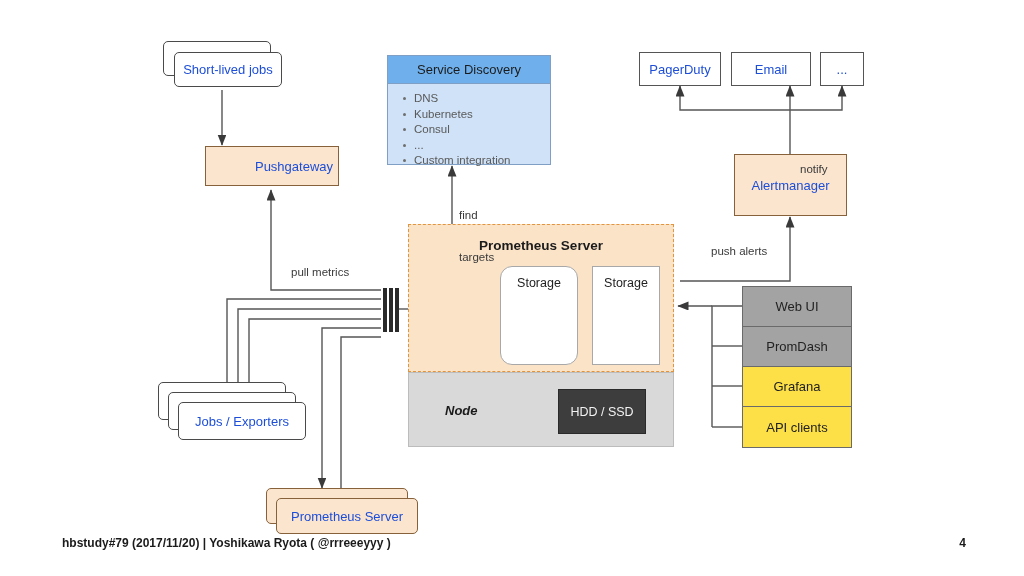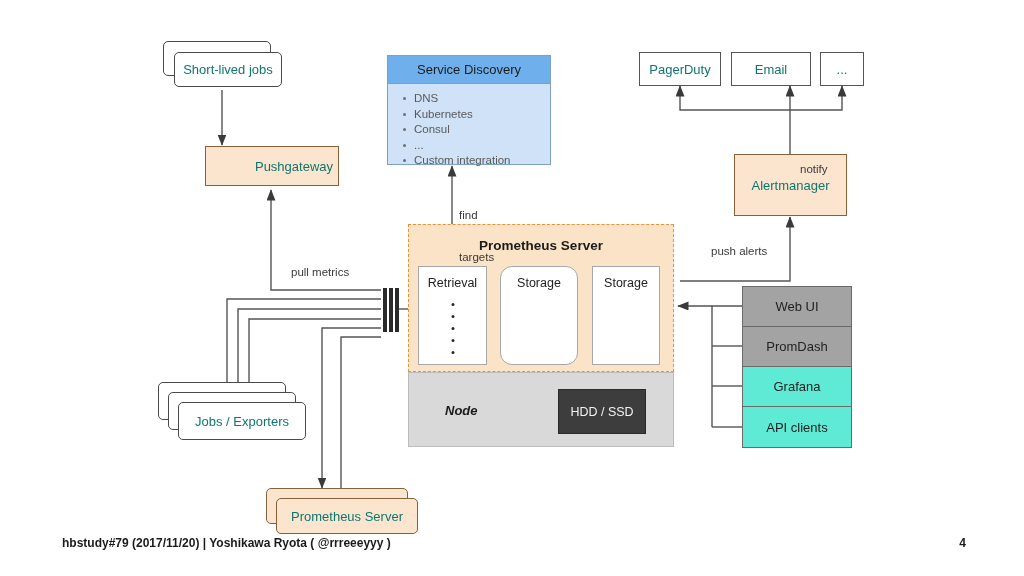--- a/index.html
+++ b/index.html
@@ -29,21 +29,21 @@
 
   
   .node {
     position: absolute;
     box-sizing: border-box;
     display: flex;
     align-items: center;
     justify-content: center;
     text-align: center;
     font-size: 13px;
-    color: #0f766e;
+    color: #1d4ed8;
     background: #ffffff;
     border: 1.3px solid #555555;
     z-index: 4;
   }
   .node.peach {
     background: #fbe5cf;
     border: 1.3px solid #86613a;
   }
   .node.rounded {
     border-radius: 5px;
@@ -197,21 +197,21 @@
     z-index: 4;
   }
   .client-row {
     box-sizing: border-box;
     height: 40px;
     display: flex;
     align-items: center;
     justify-content: center;
     font-size: 13px;
     color: #222222;
-    background: #5eead4;
+    background: #fde047;
     border-bottom: 1.2px solid #6a6a6a;
   }
   .client-row:last-child { border-bottom: none; }
   .client-row.peach { background: #a3a3a3; }
 
   
   .bus-bar {
     position: absolute;
     background: #2a2a2a;
     z-index: 6;
@@ -315,30 +315,20 @@
       <li>Consul</li>
       <li>...</li>
       <li>Custom integration</li>
     </ul>
   </div>
 
   <div id="prom-server" style="left:408px; top:224px; width:266px; height:148px;">
     <div id="prom-server-title">Prometheus Server</div>
   </div>
 
-  <div class="inner-box" style="left:418px; top:266px; width:69px; height:99px;">
-    <span class="ib-label">Retrieval</span>
-    <span id="retrieval-dots">
-      <span></span>
-        <span></span>
-        <span></span>
-        <span></span>
-        <span></span>
-    </span>
-  </div>
   <div class="inner-box" style="left:500px; top:266px; width:78px; height:99px;border-radius:12px;">
     <span class="ib-label">Storage</span>
   </div>
   <div class="inner-box" style="left:592px; top:266px; width:68px; height:99px;">
     <span class="ib-label">Storage</span>
   </div>
 
   <div id="node-box" style="left:408px; top:372px; width:266px; height:75px;font-style:italic;">
     <span id="node-label">Node</span>
   </div>

